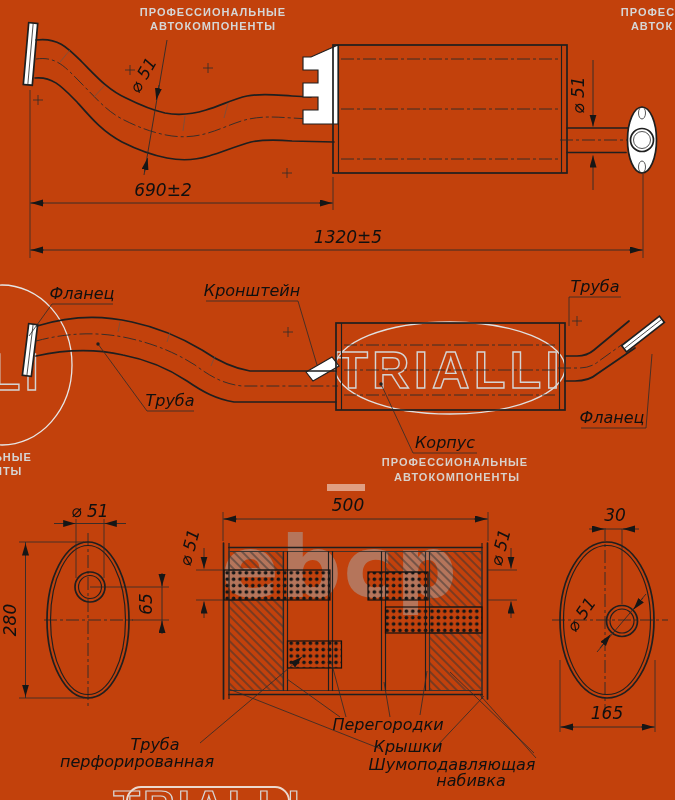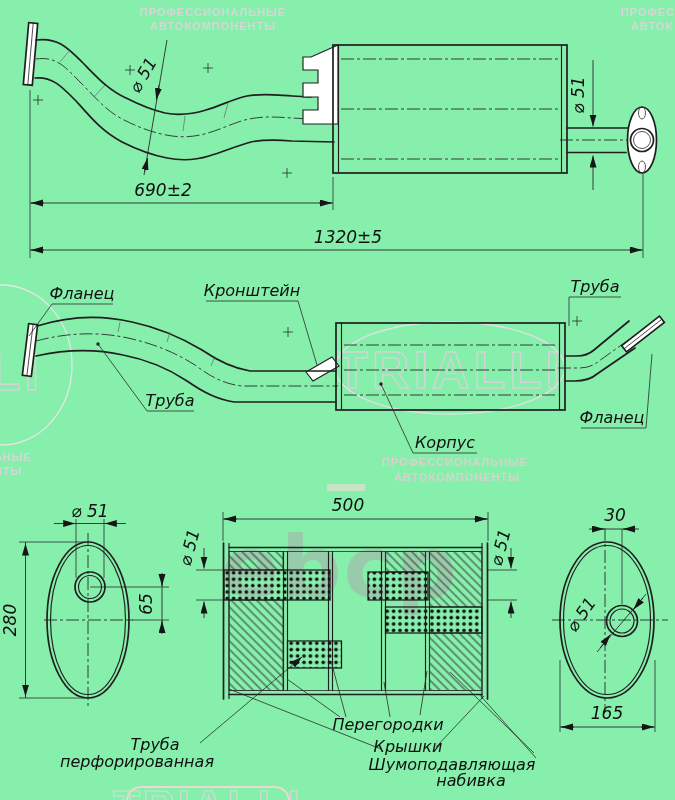--- a/index.html
+++ b/index.html
@@ -1,16 +1,16 @@
 <!DOCTYPE html>
 <html><head>
 <meta charset="utf-8">
 <style>
   html,body{margin:0;padding:0;background:#ffffff;}
-  .page{width:675px;height:800px;position:relative;background:#86efac;overflow:hidden;}
+  .page{width:675px;height:800px;position:relative;background:#c2410c;overflow:hidden;}
   svg{display:block;}
   .ln{stroke:#1f1f1f;stroke-width:1.7;fill:none;stroke-linecap:round;}
   .l2{stroke:#1f1f1f;stroke-width:1.15;fill:none;}
   .tn{stroke:#2b2b2b;stroke-width:0.8;fill:none;}
   .tk{stroke:#555;stroke-width:0.6;fill:none;}
   .cl{stroke:#2b2b2b;stroke-width:0.9;fill:none;stroke-dasharray:13 3 3 3;}
   .dim{stroke:#2b2b2b;stroke-width:0.9;fill:none;}
   .wh{fill:#ffffff;}
   text{user-select:none;}
   .dtx{font:italic 17px "DejaVu Sans",sans-serif;fill:#101010;text-anchor:middle;}

